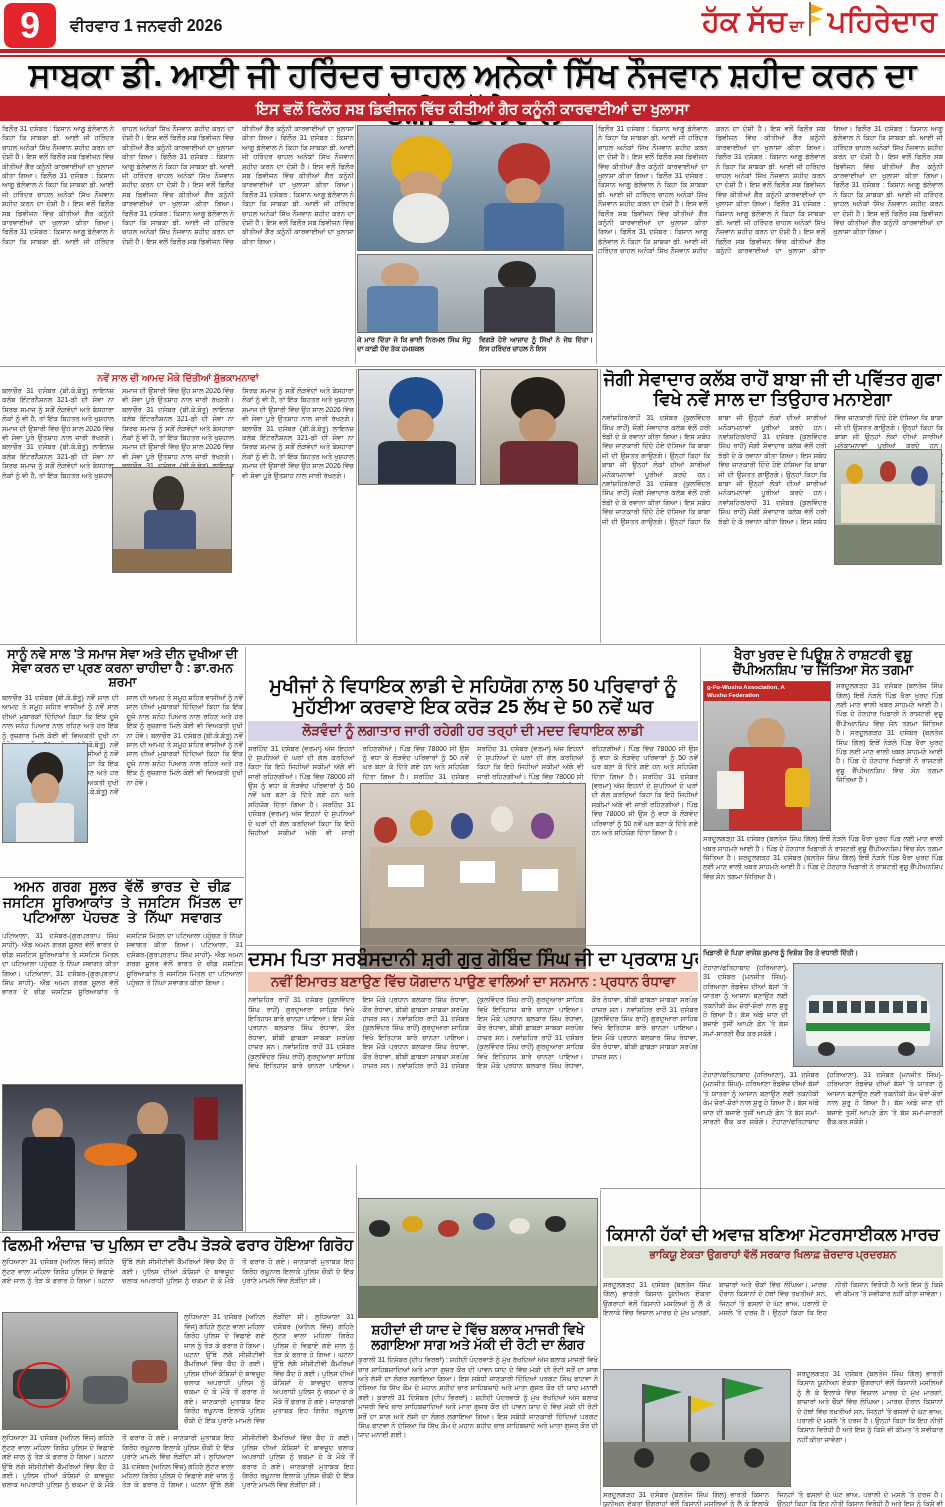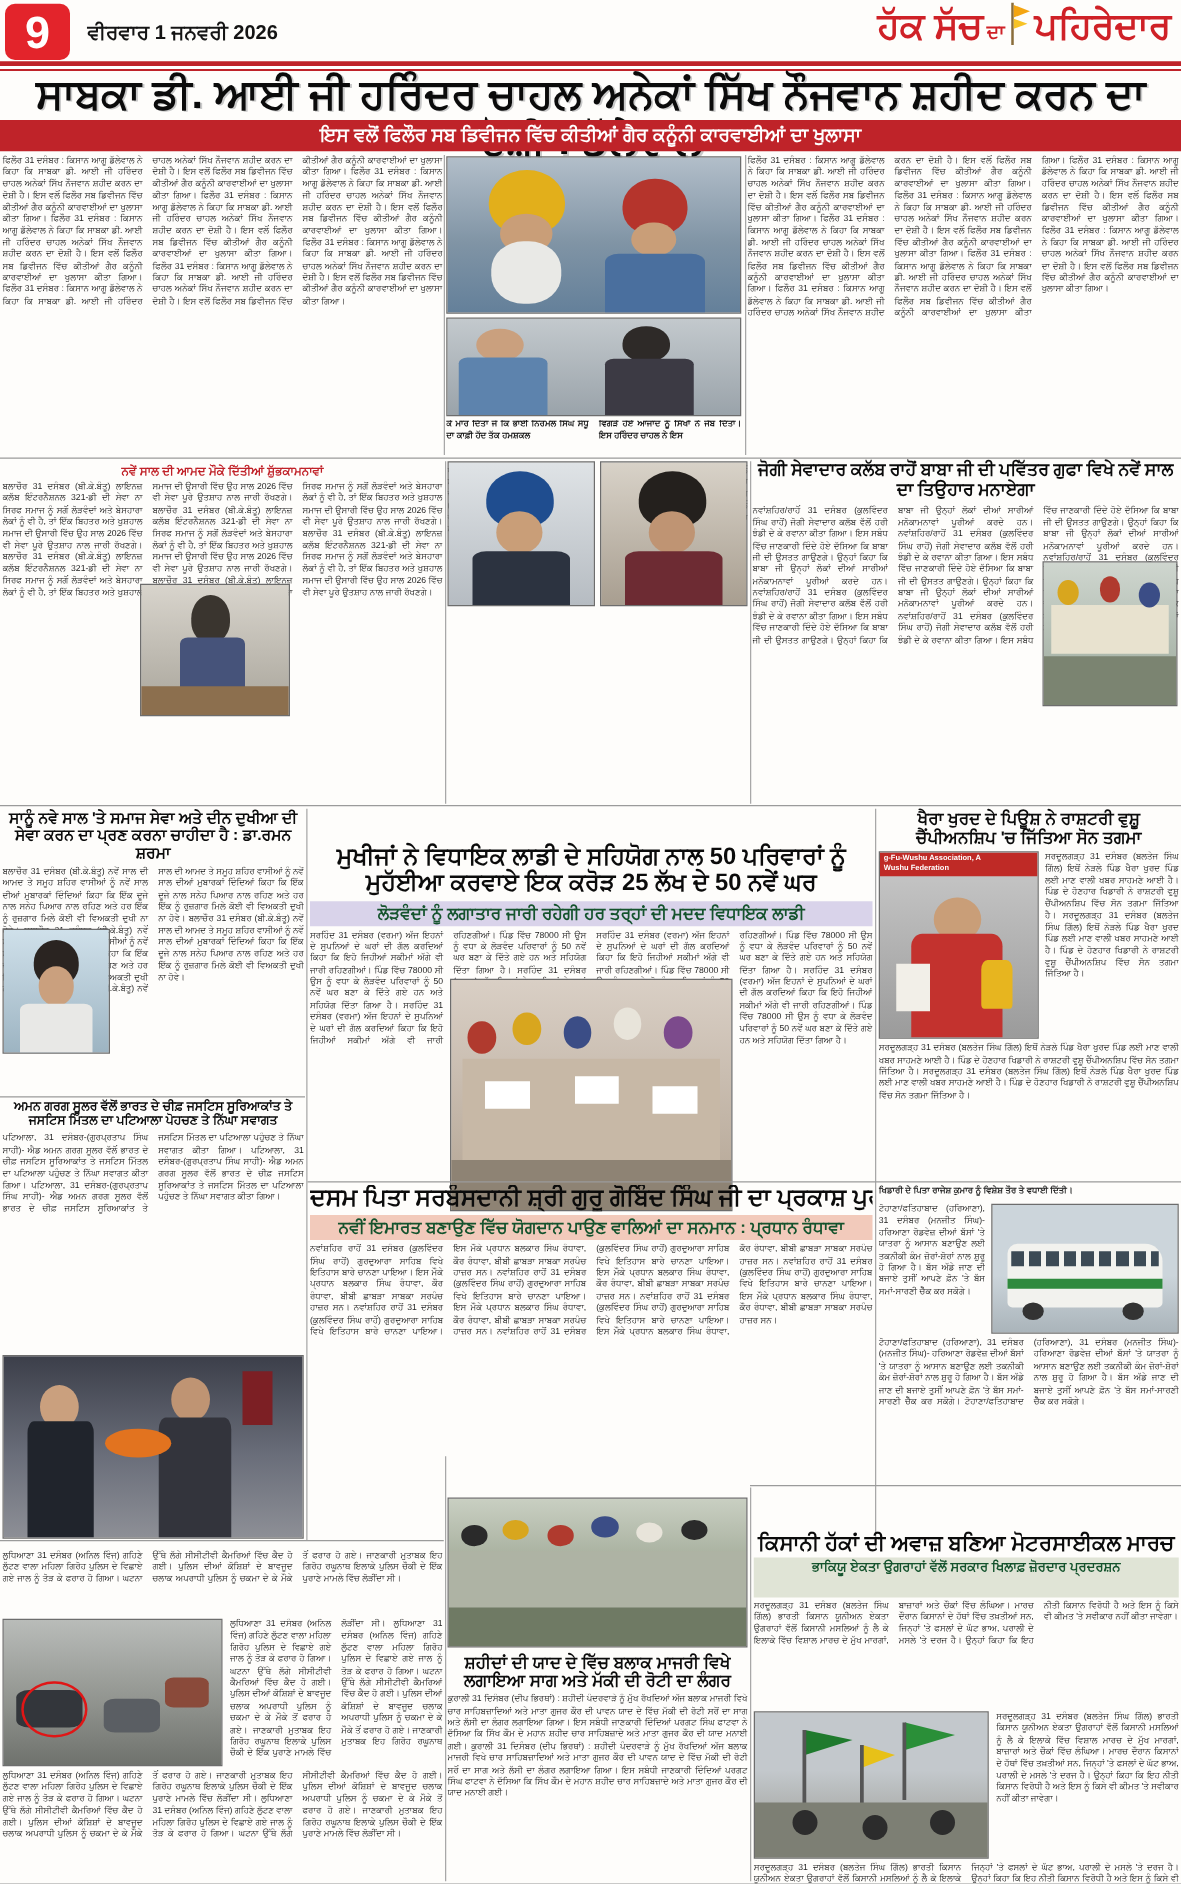--- a/index.html
+++ b/index.html
@@ -15,21 +15,21 @@
   .masthead .big{font-size:29px;line-height:1;}
   .masthead .small{font-size:15px;line-height:1;padding-bottom:3px;}
   .dblrule{left:0;top:49px;width:945px;height:9px;
            background:linear-gradient(#bf2329 0 4px,#fff 4px 6px,#bf2329 6px 8px,transparent 8px);}
   
   .hl{font-weight:700;color:#0b0b0b;text-align:center;line-height:1.12;}
   .lead-hl{left:0;top:57px;width:945px;font-size:33px;text-shadow:1.5px 1.5px 0 #c9c9c9;}
   .redbar{left:0;top:96px;width:945px;height:25px;background:#bf2329;color:#fff;font-weight:700;
           font-size:15px;text-align:center;line-height:25px;}
   .kick{color:#c02128;font-weight:700;text-align:center;}
-  .subbar{font-weight:700;text-align:center;color:#14532d;}
+  .subbar{font-weight:700;text-align:center;color:#7f1d1d;}
   
   .bt{font-size:6.9px;line-height:1.36;color:#222;text-align:justify;overflow:hidden;}
   .cols2{column-count:2;column-gap:8px;}
   .cols3{column-count:3;column-gap:8px;}
   .cols4{column-count:4;column-gap:8px;}
   .cap{font-size:6.8px;line-height:1.3;color:#111;text-align:justify;overflow:hidden;}
   
   .hr{position:absolute;height:1px;background:#9b9b9b;}
   .vr{position:absolute;width:1px;background:#a8a8a8;}
   
@@ -113,21 +113,21 @@
       <i style="left:26%;top:6%;width:46%;height:40%;border-radius:50% 50% 42% 42%;background:#24201d;"></i>
       <i style="left:33%;top:34%;width:32%;height:30%;border-radius:50%;background:#bf9473;"></i>
       <i style="left:16%;top:62%;width:68%;height:38%;border-radius:14% 14% 0 0;background:#6d2b33;"></i>
     </div>
     <div class="bt cols2" style="height:104px;margin-top:3px;">ਪਟਿਆਲਾ- (ਗੁਰਪ੍ਰਤਾਪ ਸਿੰਘ ਸਾਹੀ)- ਨਵਾਂ ਸਾਲ ਨੌਜਵਾਨਾਂ ਵਲੋਂ ਹੁਲੜਬਾਜ਼ੀ ਤੋਂ ਬਗੈਰ ਸਰਬੱਤ ਦੇ ਭਲੇ ਵਿਚ ਮਨਾਇਆ ਜਾਵੇ। ਪਟਿਆਲਾ- (ਗੁਰਪ੍ਰਤਾਪ ਸਿੰਘ ਸਾਹੀ)- ਨਵਾਂ ਸਾਲ ਨੌਜਵਾਨਾਂ ਵਲੋਂ ਹੁਲੜਬਾਜ਼ੀ ਤੋਂ ਬਗੈਰ ਸਰਬੱਤ ਦੇ ਭਲੇ ਵਿਚ ਮਨਾਇਆ ਜਾਵੇ। ਪਟਿਆਲਾ- (ਗੁਰਪ੍ਰਤਾਪ ਸਿੰਘ ਸਾਹੀ)- ਨਵਾਂ ਸਾਲ ਨੌਜਵਾਨਾਂ ਵਲੋਂ ਹੁਲੜਬਾਜ਼ੀ ਤੋਂ ਬਗੈਰ ਸਰਬੱਤ ਦੇ ਭਲੇ ਵਿਚ ਮਨਾਇਆ ਜਾਵੇ। ਪਟਿਆਲਾ- (ਗੁਰਪ੍ਰਤਾਪ ਸਿੰਘ ਸਾਹੀ)- ਨਵਾਂ ਸਾਲ ਨੌਜਵਾਨਾਂ ਵਲੋਂ ਹੁਲੜਬਾਜ਼ੀ ਤੋਂ ਬਗੈਰ ਸਰਬੱਤ ਦੇ ਭਲੇ ਵਿਚ ਮਨਾਇਆ ਜਾਵੇ।</div>
   </div>
 
   <div class="vr" style="left:600px;top:369px;height:274px;"></div>
 
   <div class="abs" style="left:602px;top:369px;width:341px;height:273px;">
-    <div class="hl" style="font-size:14px;font-family:Liberation Serif, serif;">ਜੋਗੀ ਸੇਵਾਦਾਰ ਕਲੱਬ ਰਾਹੋਂ ਬਾਬਾ ਜੀ ਦੀ ਪਵਿੱਤਰ ਗੁਫਾ ਵਿਖੇ ਨਵੇਂ ਸਾਲ ਦਾ ਤਿਉਹਾਰ ਮਨਾਏਗਾ</div>
+    <div class="hl" style="font-size:18px;">ਜੋਗੀ ਸੇਵਾਦਾਰ ਕਲੱਬ ਰਾਹੋਂ ਬਾਬਾ ਜੀ ਦੀ ਪਵਿੱਤਰ ਗੁਫਾ ਵਿਖੇ ਨਵੇਂ ਸਾਲ ਦਾ ਤਿਉਹਾਰ ਮਨਾਏਗਾ</div>
     <div class="bt cols3" style="height:222px;margin-top:4px;">ਨਵਾਂਸ਼ਹਿਰ/ਰਾਹੋਂ 31 ਦਸੰਬਰ (ਕੁਲਵਿੰਦਰ ਸਿੰਘ ਰਾਹੋਂ) ਜੋਗੀ ਸੇਵਾਦਾਰ ਕਲੱਬ ਵੱਲੋਂ ਹਰੀ ਝੰਡੀ ਦੇ ਕੇ ਰਵਾਨਾ ਕੀਤਾ ਗਿਆ। ਇਸ ਸਬੰਧ ਵਿੱਚ ਜਾਣਕਾਰੀ ਦਿੰਦੇ ਹੋਏ ਦੱਸਿਆ ਕਿ ਬਾਬਾ ਜੀ ਦੀ ਉਸਤਤ ਗਾਉਣਗੇ। ਉਨ੍ਹਾਂ ਕਿਹਾ ਕਿ ਬਾਬਾ ਜੀ ਉਨ੍ਹਾਂ ਲੋਕਾਂ ਦੀਆਂ ਸਾਰੀਆਂ ਮਨੋਕਾਮਨਾਵਾਂ ਪੂਰੀਆਂ ਕਰਦੇ ਹਨ। ਨਵਾਂਸ਼ਹਿਰ/ਰਾਹੋਂ 31 ਦਸੰਬਰ (ਕੁਲਵਿੰਦਰ ਸਿੰਘ ਰਾਹੋਂ) ਜੋਗੀ ਸੇਵਾਦਾਰ ਕਲੱਬ ਵੱਲੋਂ ਹਰੀ ਝੰਡੀ ਦੇ ਕੇ ਰਵਾਨਾ ਕੀਤਾ ਗਿਆ। ਇਸ ਸਬੰਧ ਵਿੱਚ ਜਾਣਕਾਰੀ ਦਿੰਦੇ ਹੋਏ ਦੱਸਿਆ ਕਿ ਬਾਬਾ ਜੀ ਦੀ ਉਸਤਤ ਗਾਉਣਗੇ। ਉਨ੍ਹਾਂ ਕਿਹਾ ਕਿ ਬਾਬਾ ਜੀ ਉਨ੍ਹਾਂ ਲੋਕਾਂ ਦੀਆਂ ਸਾਰੀਆਂ ਮਨੋਕਾਮਨਾਵਾਂ ਪੂਰੀਆਂ ਕਰਦੇ ਹਨ। ਨਵਾਂਸ਼ਹਿਰ/ਰਾਹੋਂ 31 ਦਸੰਬਰ (ਕੁਲਵਿੰਦਰ ਸਿੰਘ ਰਾਹੋਂ) ਜੋਗੀ ਸੇਵਾਦਾਰ ਕਲੱਬ ਵੱਲੋਂ ਹਰੀ ਝੰਡੀ ਦੇ ਕੇ ਰਵਾਨਾ ਕੀਤਾ ਗਿਆ। ਇਸ ਸਬੰਧ ਵਿੱਚ ਜਾਣਕਾਰੀ ਦਿੰਦੇ ਹੋਏ ਦੱਸਿਆ ਕਿ ਬਾਬਾ ਜੀ ਦੀ ਉਸਤਤ ਗਾਉਣਗੇ। ਉਨ੍ਹਾਂ ਕਿਹਾ ਕਿ ਬਾਬਾ ਜੀ ਉਨ੍ਹਾਂ ਲੋਕਾਂ ਦੀਆਂ ਸਾਰੀਆਂ ਮਨੋਕਾਮਨਾਵਾਂ ਪੂਰੀਆਂ ਕਰਦੇ ਹਨ। ਨਵਾਂਸ਼ਹਿਰ/ਰਾਹੋਂ 31 ਦਸੰਬਰ (ਕੁਲਵਿੰਦਰ ਸਿੰਘ ਰਾਹੋਂ) ਜੋਗੀ ਸੇਵਾਦਾਰ ਕਲੱਬ ਵੱਲੋਂ ਹਰੀ ਝੰਡੀ ਦੇ ਕੇ ਰਵਾਨਾ ਕੀਤਾ ਗਿਆ। ਇਸ ਸਬੰਧ ਵਿੱਚ ਜਾਣਕਾਰੀ ਦਿੰਦੇ ਹੋਏ ਦੱਸਿਆ ਕਿ ਬਾਬਾ ਜੀ ਦੀ ਉਸਤਤ ਗਾਉਣਗੇ। ਉਨ੍ਹਾਂ ਕਿਹਾ ਕਿ ਬਾਬਾ ਜੀ ਉਨ੍ਹਾਂ ਲੋਕਾਂ ਦੀਆਂ ਸਾਰੀਆਂ ਮਨੋਕਾਮਨਾਵਾਂ ਪੂਰੀਆਂ ਕਰਦੇ ਹਨ। ਨਵਾਂਸ਼ਹਿਰ/ਰਾਹੋਂ 31 ਦਸੰਬਰ (ਕੁਲਵਿੰਦਰ ਸਿੰਘ ਰਾਹੋਂ) ਜੋਗੀ ਸੇਵਾਦਾਰ ਕਲੱਬ ਵੱਲੋਂ ਹਰੀ ਝੰਡੀ ਦੇ ਕੇ ਰਵਾਨਾ ਕੀਤਾ ਗਿਆ। ਇਸ ਸਬੰਧ ਵਿੱਚ ਜਾਣਕਾਰੀ ਦਿੰਦੇ ਹੋਏ ਦੱਸਿਆ ਕਿ ਬਾਬਾ ਜੀ ਦੀ ਉਸਤਤ ਗਾਉਣਗੇ। ਉਨ੍ਹਾਂ ਕਿਹਾ ਕਿ ਬਾਬਾ ਜੀ ਉਨ੍ਹਾਂ ਲੋਕਾਂ ਦੀਆਂ ਸਾਰੀਆਂ ਮਨੋਕਾਮਨਾਵਾਂ ਪੂਰੀਆਂ ਕਰਦੇ ਹਨ।</div>
     <div class="ph" style="left:232px;top:80px;width:108px;height:116px;background:linear-gradient(180deg,#cfd6cf,#9aa89a);">
       <i style="left:6%;top:30%;width:88%;height:34%;background:#e8e2cf;"></i>
       <i style="left:10%;top:12%;width:16%;height:18%;border-radius:50%;background:#d8a61e;"></i>
       <i style="left:42%;top:10%;width:16%;height:18%;border-radius:50%;background:#b03a2e;"></i>
       <i style="left:72%;top:14%;width:16%;height:18%;border-radius:50%;background:#3b4d86;"></i>
       <i style="left:0;top:66%;width:100%;height:34%;background:#7b8471;"></i>
     </div>
   </div>
 
@@ -139,21 +139,21 @@
     <div class="ph" style="left:0;top:96px;width:86px;height:100px;background:linear-gradient(180deg,#cfe0ea,#9db4c2);">
       <i style="left:28%;top:8%;width:44%;height:38%;border-radius:50% 50% 46% 46%;background:#2a2421;"></i>
       <i style="left:33%;top:30%;width:34%;height:32%;border-radius:50%;background:#caa07e;"></i>
       <i style="left:16%;top:60%;width:68%;height:40%;border-radius:12% 12% 0 0;background:#e8e8e6;"></i>
     </div>
   </div>
 
   <div class="hr" style="left:0;top:877px;width:244px;"></div>
 
   <div class="abs" style="left:2px;top:880px;width:241px;height:352px;">
-    <div class="hl" style="font-size:10px;">ਅਮਨ ਗਰਗ ਸੂਲਰ ਵੱਲੋਂ ਭਾਰਤ ਦੇ ਚੀਫ਼ ਜਸਟਿਸ ਸੂਰਿਆਕਾਂਤ ਤੇ ਜਸਟਿਸ ਮਿੱਤਲ ਦਾ ਪਟਿਆਲਾ ਪੋਹਚਣ ਤੇ ਨਿੱਘਾ ਸਵਾਗਤ</div>
+    <div class="hl" style="font-size:14px;font-family:Liberation Mono, monospace;">ਅਮਨ ਗਰਗ ਸੂਲਰ ਵੱਲੋਂ ਭਾਰਤ ਦੇ ਚੀਫ਼ ਜਸਟਿਸ ਸੂਰਿਆਕਾਂਤ ਤੇ ਜਸਟਿਸ ਮਿੱਤਲ ਦਾ ਪਟਿਆਲਾ ਪੋਹਚਣ ਤੇ ਨਿੱਘਾ ਸਵਾਗਤ</div>
     <div class="bt cols2" style="height:150px;margin-top:4px;">ਪਟਿਆਲਾ, 31 ਦਸੰਬਰ-(ਗੁਰਪ੍ਰਤਾਪ ਸਿੰਘ ਸਾਹੀ)- ਐਡ ਅਮਨ ਗਰਗ ਸੂਲਰ ਵੱਲੋਂ ਭਾਰਤ ਦੇ ਚੀਫ਼ ਜਸਟਿਸ ਸੂਰਿਆਕਾਂਤ ਤੇ ਜਸਟਿਸ ਮਿੱਤਲ ਦਾ ਪਟਿਆਲਾ ਪਹੁੰਚਣ ਤੇ ਨਿੱਘਾ ਸਵਾਗਤ ਕੀਤਾ ਗਿਆ। ਪਟਿਆਲਾ, 31 ਦਸੰਬਰ-(ਗੁਰਪ੍ਰਤਾਪ ਸਿੰਘ ਸਾਹੀ)- ਐਡ ਅਮਨ ਗਰਗ ਸੂਲਰ ਵੱਲੋਂ ਭਾਰਤ ਦੇ ਚੀਫ਼ ਜਸਟਿਸ ਸੂਰਿਆਕਾਂਤ ਤੇ ਜਸਟਿਸ ਮਿੱਤਲ ਦਾ ਪਟਿਆਲਾ ਪਹੁੰਚਣ ਤੇ ਨਿੱਘਾ ਸਵਾਗਤ ਕੀਤਾ ਗਿਆ। ਪਟਿਆਲਾ, 31 ਦਸੰਬਰ-(ਗੁਰਪ੍ਰਤਾਪ ਸਿੰਘ ਸਾਹੀ)- ਐਡ ਅਮਨ ਗਰਗ ਸੂਲਰ ਵੱਲੋਂ ਭਾਰਤ ਦੇ ਚੀਫ਼ ਜਸਟਿਸ ਸੂਰਿਆਕਾਂਤ ਤੇ ਜਸਟਿਸ ਮਿੱਤਲ ਦਾ ਪਟਿਆਲਾ ਪਹੁੰਚਣ ਤੇ ਨਿੱਘਾ ਸਵਾਗਤ ਕੀਤਾ ਗਿਆ।</div>
     <div class="ph" style="left:0;top:204px;width:241px;height:147px;background:linear-gradient(180deg,#3c3f4a,#6a6e7a 55%,#8d8f96);">
       <i style="left:12%;top:16%;width:13%;height:24%;border-radius:50%;background:#caa07e;"></i>
       <i style="left:8%;top:36%;width:22%;height:64%;border-radius:10% 10% 0 0;background:#20242c;"></i>
       <i style="left:56%;top:12%;width:13%;height:24%;border-radius:50%;background:#bf9473;"></i>
       <i style="left:52%;top:34%;width:24%;height:66%;border-radius:10% 10% 0 0;background:#33343c;"></i>
       <i style="left:34%;top:40%;width:22%;height:16%;border-radius:50%;background:#e2731f;"></i>
       <i style="left:80%;top:8%;width:10%;height:30%;background:#7c1f24;"></i>
     </div>
   </div>
@@ -217,20 +217,21 @@
         <i style="left:70%;top:76%;width:12%;height:14%;border-radius:50%;background:#333;"></i>
       </div>
       <div class="bt" style="overflow:hidden;height:104px;">ਟੋਹਾਣਾ/ਫਤਿਹਾਬਾਦ (ਹਰਿਆਣਾ), 31 ਦਸੰਬਰ (ਮਨਜੀਤ ਸਿੰਘ)- ਹਰਿਆਣਾ ਰੋਡਵੇਜ਼ ਦੀਆਂ ਬੱਸਾਂ 'ਤੇ ਯਾਤਰਾ ਨੂੰ ਆਸਾਨ ਬਣਾਉਣ ਲਈ ਤਕਨੀਕੀ ਕੰਮ ਜ਼ੋਰਾਂ-ਸ਼ੋਰਾਂ ਨਾਲ ਸ਼ੁਰੂ ਹੋ ਗਿਆ ਹੈ। ਬੱਸ ਅੱਡੇ ਜਾਣ ਦੀ ਬਜਾਏ ਤੁਸੀਂ ਆਪਣੇ ਫ਼ੋਨ 'ਤੇ ਬੱਸ ਸਮਾਂ-ਸਾਰਣੀ ਚੈੱਕ ਕਰ ਸਕੋਗੇ।</div>
     </div>
     <div class="bt cols2" style="clear:both;height:118px;">ਟੋਹਾਣਾ/ਫਤਿਹਾਬਾਦ (ਹਰਿਆਣਾ), 31 ਦਸੰਬਰ (ਮਨਜੀਤ ਸਿੰਘ)- ਹਰਿਆਣਾ ਰੋਡਵੇਜ਼ ਦੀਆਂ ਬੱਸਾਂ 'ਤੇ ਯਾਤਰਾ ਨੂੰ ਆਸਾਨ ਬਣਾਉਣ ਲਈ ਤਕਨੀਕੀ ਕੰਮ ਜ਼ੋਰਾਂ-ਸ਼ੋਰਾਂ ਨਾਲ ਸ਼ੁਰੂ ਹੋ ਗਿਆ ਹੈ। ਬੱਸ ਅੱਡੇ ਜਾਣ ਦੀ ਬਜਾਏ ਤੁਸੀਂ ਆਪਣੇ ਫ਼ੋਨ 'ਤੇ ਬੱਸ ਸਮਾਂ-ਸਾਰਣੀ ਚੈੱਕ ਕਰ ਸਕੋਗੇ। ਟੋਹਾਣਾ/ਫਤਿਹਾਬਾਦ (ਹਰਿਆਣਾ), 31 ਦਸੰਬਰ (ਮਨਜੀਤ ਸਿੰਘ)- ਹਰਿਆਣਾ ਰੋਡਵੇਜ਼ ਦੀਆਂ ਬੱਸਾਂ 'ਤੇ ਯਾਤਰਾ ਨੂੰ ਆਸਾਨ ਬਣਾਉਣ ਲਈ ਤਕਨੀਕੀ ਕੰਮ ਜ਼ੋਰਾਂ-ਸ਼ੋਰਾਂ ਨਾਲ ਸ਼ੁਰੂ ਹੋ ਗਿਆ ਹੈ। ਬੱਸ ਅੱਡੇ ਜਾਣ ਦੀ ਬਜਾਏ ਤੁਸੀਂ ਆਪਣੇ ਫ਼ੋਨ 'ਤੇ ਬੱਸ ਸਮਾਂ-ਸਾਰਣੀ ਚੈੱਕ ਕਰ ਸਕੋਗੇ।</div>
   </div>
 
   <div class="hr" style="left:0;top:1232px;width:355px;"></div>
 
   <div class="abs" style="left:2px;top:1236px;width:352px;height:268px;">
+    <div class="hl" style="font-size:15.5px;white-space:nowrap;overflow:hidden;">ਫਿਲਮੀ ਅੰਦਾਜ਼ 'ਚ ਪੁਲਿਸ ਦਾ ਟਰੈਪ ਤੋੜਕੇ ਫਰਾਰ ਹੋਇਆ ਗਿਰੋਹ</div>
     <div class="bt cols3" style="height:52px;margin-top:4px;">ਲੁਧਿਆਣਾ 31 ਦਸੰਬਰ (ਅਨਿਲ ਵਿੰਜ) ਗਹਿਣੇ ਲੁੱਟਣ ਵਾਲਾ ਮਹਿਲਾ ਗਿਰੋਹ ਪੁਲਿਸ ਦੇ ਵਿਛਾਏ ਗਏ ਜਾਲ ਨੂੰ ਤੋੜ ਕੇ ਫਰਾਰ ਹੋ ਗਿਆ। ਘਟਨਾ ਉੱਥੇ ਲੱਗੇ ਸੀਸੀਟੀਵੀ ਕੈਮਰਿਆਂ ਵਿੱਚ ਕੈਦ ਹੋ ਗਈ। ਪੁਲਿਸ ਦੀਆਂ ਕੋਸ਼ਿਸ਼ਾਂ ਦੇ ਬਾਵਜੂਦ ਚਲਾਕ ਅਪਰਾਧੀ ਪੁਲਿਸ ਨੂੰ ਚਕਮਾ ਦੇ ਕੇ ਮੌਕੇ ਤੋਂ ਫਰਾਰ ਹੋ ਗਏ। ਜਾਣਕਾਰੀ ਮੁਤਾਬਕ ਇਹ ਗਿਰੋਹ ਰਘੂਨਾਥ ਇਲਾਕੇ ਪੁਲਿਸ ਚੌਕੀ ਦੇ ਇੱਕ ਪੁਰਾਣੇ ਮਾਮਲੇ ਵਿੱਚ ਲੋੜੀਂਦਾ ਸੀ।</div>
     <div style="margin-top:3px;">
       <div class="ph" style="position:relative;float:left;width:176px;height:118px;margin:0 6px 3px 0;background:linear-gradient(180deg,#b9bcb9,#8e918c 60%,#6f726d);display:inline-block;">
         <i style="left:6%;top:48%;width:30%;height:26%;border-radius:20%;background:#33363b;"></i>
         <i style="left:46%;top:54%;width:26%;height:24%;border-radius:20%;background:#5a5e63;"></i>
         <i style="left:74%;top:40%;width:20%;height:20%;border-radius:20%;background:#8a4a3a;"></i>
         <span class="redcircle" style="left:8%;top:42%;width:28%;height:36%;"></span>
       </div>
       <div class="bt cols2" style="overflow:hidden;height:118px;">ਲੁਧਿਆਣਾ 31 ਦਸੰਬਰ (ਅਨਿਲ ਵਿੰਜ) ਗਹਿਣੇ ਲੁੱਟਣ ਵਾਲਾ ਮਹਿਲਾ ਗਿਰੋਹ ਪੁਲਿਸ ਦੇ ਵਿਛਾਏ ਗਏ ਜਾਲ ਨੂੰ ਤੋੜ ਕੇ ਫਰਾਰ ਹੋ ਗਿਆ। ਘਟਨਾ ਉੱਥੇ ਲੱਗੇ ਸੀਸੀਟੀਵੀ ਕੈਮਰਿਆਂ ਵਿੱਚ ਕੈਦ ਹੋ ਗਈ। ਪੁਲਿਸ ਦੀਆਂ ਕੋਸ਼ਿਸ਼ਾਂ ਦੇ ਬਾਵਜੂਦ ਚਲਾਕ ਅਪਰਾਧੀ ਪੁਲਿਸ ਨੂੰ ਚਕਮਾ ਦੇ ਕੇ ਮੌਕੇ ਤੋਂ ਫਰਾਰ ਹੋ ਗਏ। ਜਾਣਕਾਰੀ ਮੁਤਾਬਕ ਇਹ ਗਿਰੋਹ ਰਘੂਨਾਥ ਇਲਾਕੇ ਪੁਲਿਸ ਚੌਕੀ ਦੇ ਇੱਕ ਪੁਰਾਣੇ ਮਾਮਲੇ ਵਿੱਚ ਲੋੜੀਂਦਾ ਸੀ। ਲੁਧਿਆਣਾ 31 ਦਸੰਬਰ (ਅਨਿਲ ਵਿੰਜ) ਗਹਿਣੇ ਲੁੱਟਣ ਵਾਲਾ ਮਹਿਲਾ ਗਿਰੋਹ ਪੁਲਿਸ ਦੇ ਵਿਛਾਏ ਗਏ ਜਾਲ ਨੂੰ ਤੋੜ ਕੇ ਫਰਾਰ ਹੋ ਗਿਆ। ਘਟਨਾ ਉੱਥੇ ਲੱਗੇ ਸੀਸੀਟੀਵੀ ਕੈਮਰਿਆਂ ਵਿੱਚ ਕੈਦ ਹੋ ਗਈ। ਪੁਲਿਸ ਦੀਆਂ ਕੋਸ਼ਿਸ਼ਾਂ ਦੇ ਬਾਵਜੂਦ ਚਲਾਕ ਅਪਰਾਧੀ ਪੁਲਿਸ ਨੂੰ ਚਕਮਾ ਦੇ ਕੇ ਮੌਕੇ ਤੋਂ ਫਰਾਰ ਹੋ ਗਏ। ਜਾਣਕਾਰੀ ਮੁਤਾਬਕ ਇਹ ਗਿਰੋਹ ਰਘੂਨਾਥ ਇਲਾਕੇ ਪੁਲਿਸ ਚੌਕੀ ਦੇ ਇੱਕ ਪੁਰਾਣੇ ਮਾਮਲੇ ਵਿੱਚ ਲੋੜੀਂਦਾ ਸੀ।</div>
     </div>

